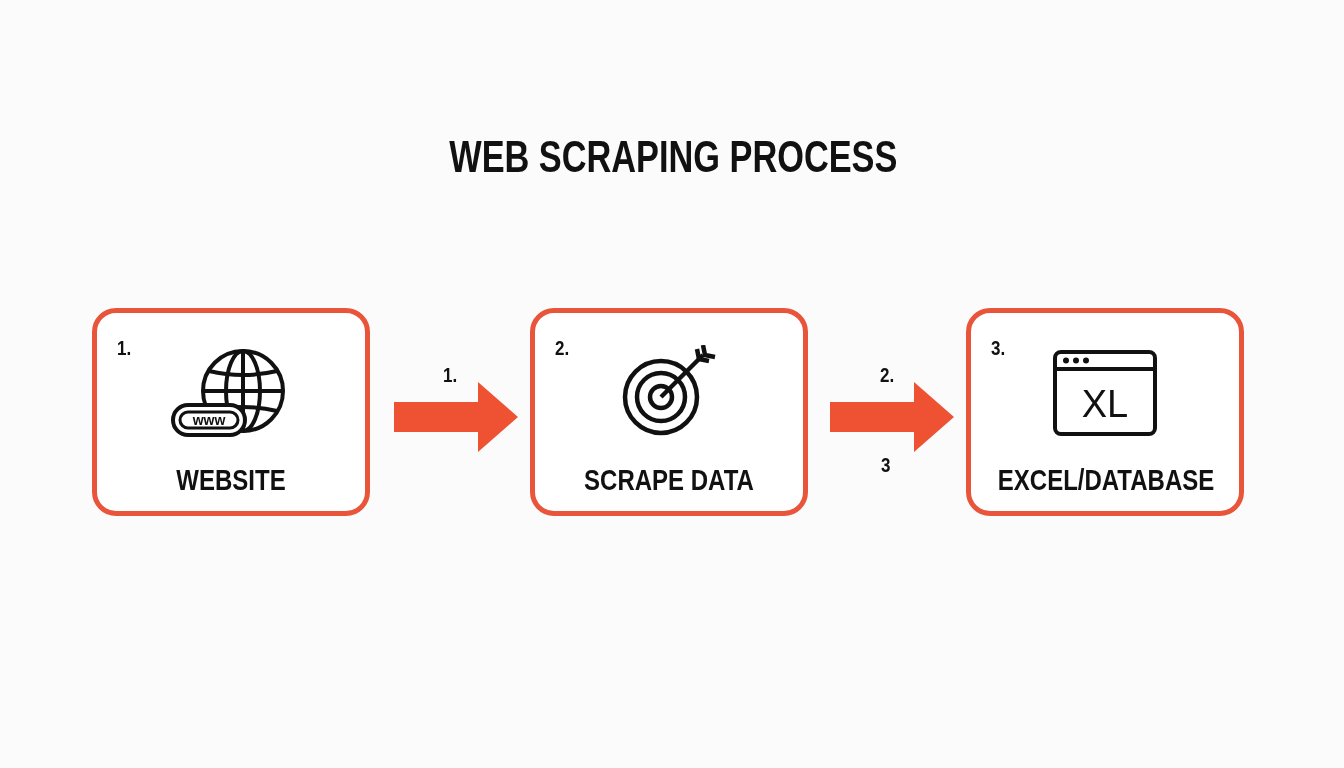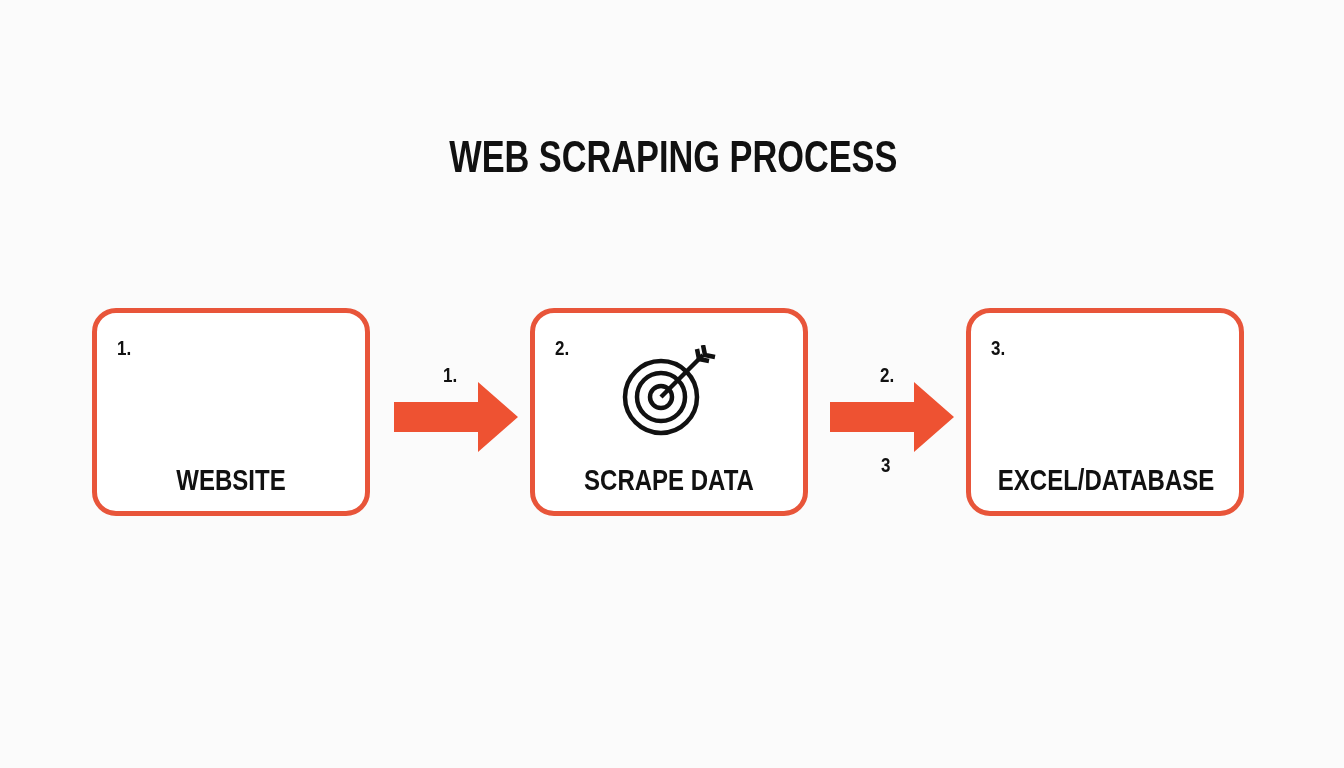--- a/index.html
+++ b/index.html
@@ -69,20 +69,35 @@
       transform-origin: 0 0;
     }
   </style>
 </head>
 <body>
 
 <div class="title">WEB SCRAPING PROCESS</div>
 
 <div class="box" style="left:92px;">
   <div class="num">1.</div>
+  <div class="icon" style="top:36px;">
+    <svg width="124" height="90" viewBox="0 0 124 90">
+      <g fill="none" stroke="#111" stroke-width="4">
+        <circle cx="74" cy="42" r="40"></circle>
+        <ellipse cx="74" cy="42" rx="17" ry="40"></ellipse>
+        <line x1="74" y1="2" x2="74" y2="82"></line>
+        <line x1="34" y1="42" x2="114" y2="42"></line>
+        <path d="M40 22 Q74 30 108 22"></path>
+        <path d="M40 62 Q74 54 108 62"></path>
+      </g>
+      <rect x="4" y="56" width="72" height="30" rx="15" fill="#fff" stroke="#111" stroke-width="4"></rect>
+      <rect x="11" y="63" width="58" height="16" rx="8" fill="#fff" stroke="#111" stroke-width="3"></rect>
+      <text x="40" y="76" text-anchor="middle" font-family="Liberation Sans, sans-serif" font-weight="bold" font-size="14" fill="#111">www</text>
+    </svg>
+  </div>
   <div class="label">WEBSITE</div>
 </div>
 
 <div class="arrow-num" style="left:443px; top:364px;">1.</div>
 <div class="arrow" style="left:394px;">
   <svg width="126" height="70" viewBox="0 0 126 70">
     <polygon points="0,20 84,20 84,0 124,35 84,70 84,50 0,50" fill="#ee5232"></polygon>
   </svg>
 </div>
 
@@ -106,14 +121,24 @@
 <div class="arrow-num" style="left:880px; top:364px;">2.</div>
 <div class="arrow" style="left:830px;">
   <svg width="126" height="70" viewBox="0 0 126 70">
     <polygon points="0,20 84,20 84,0 124,35 84,70 84,50 0,50" fill="#ee5232"></polygon>
   </svg>
 </div>
 <div class="arrow-num" style="left:881px; top:454px;">3</div>
 
 <div class="box" style="left:966px;">
   <div class="num">3.</div>
+  <div class="icon" style="top:36px;">
+    <svg width="106" height="88" viewBox="0 0 106 88">
+      <rect x="3" y="3" width="100" height="82" rx="6" fill="#fff" stroke="#111" stroke-width="4"></rect>
+      <line x1="3" y1="20" x2="103" y2="20" stroke="#111" stroke-width="4"></line>
+      <circle cx="14" cy="11.5" r="3" fill="#111"></circle>
+      <circle cx="24" cy="11.5" r="3" fill="#111"></circle>
+      <circle cx="34" cy="11.5" r="3" fill="#111"></circle>
+      <text x="53" y="68" text-anchor="middle" font-family="Liberation Sans, sans-serif" font-size="38" fill="#111">XL</text>
+    </svg>
+  </div>
   <div class="label">EXCEL/DATABASE</div>
 </div>
 
 </body></html>

